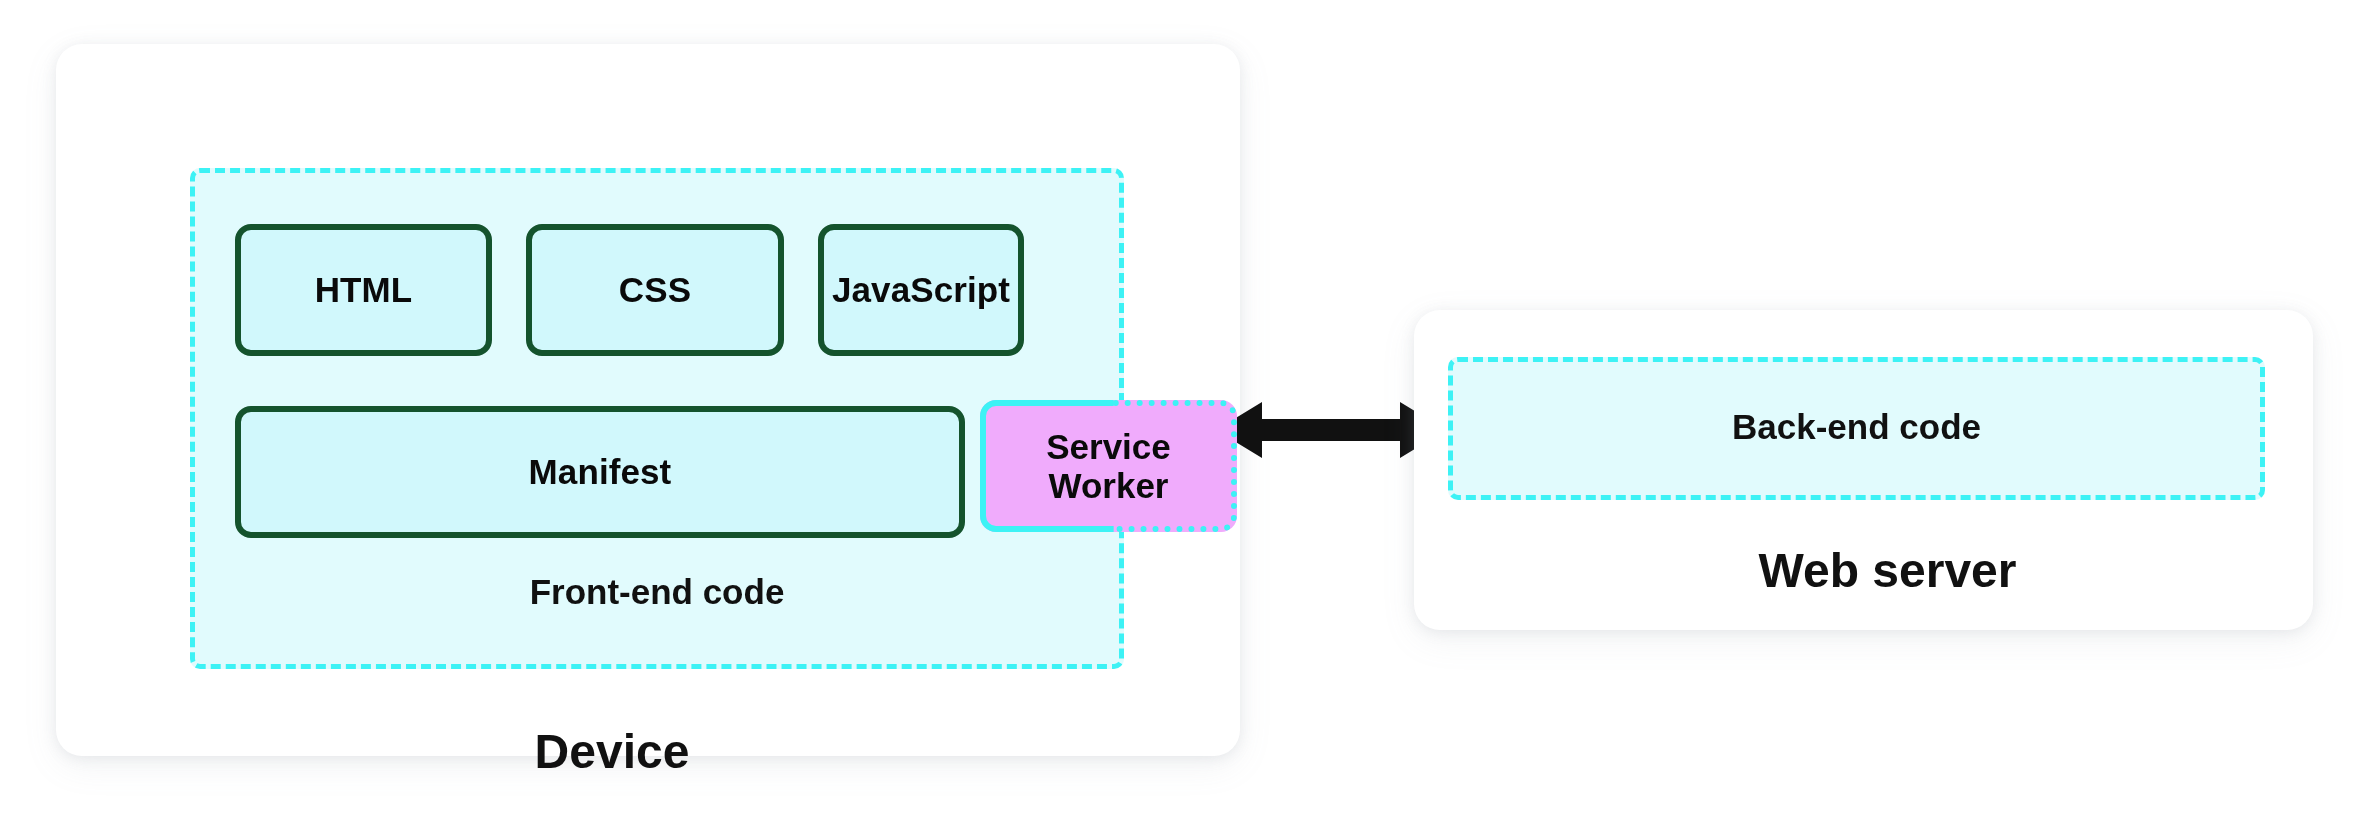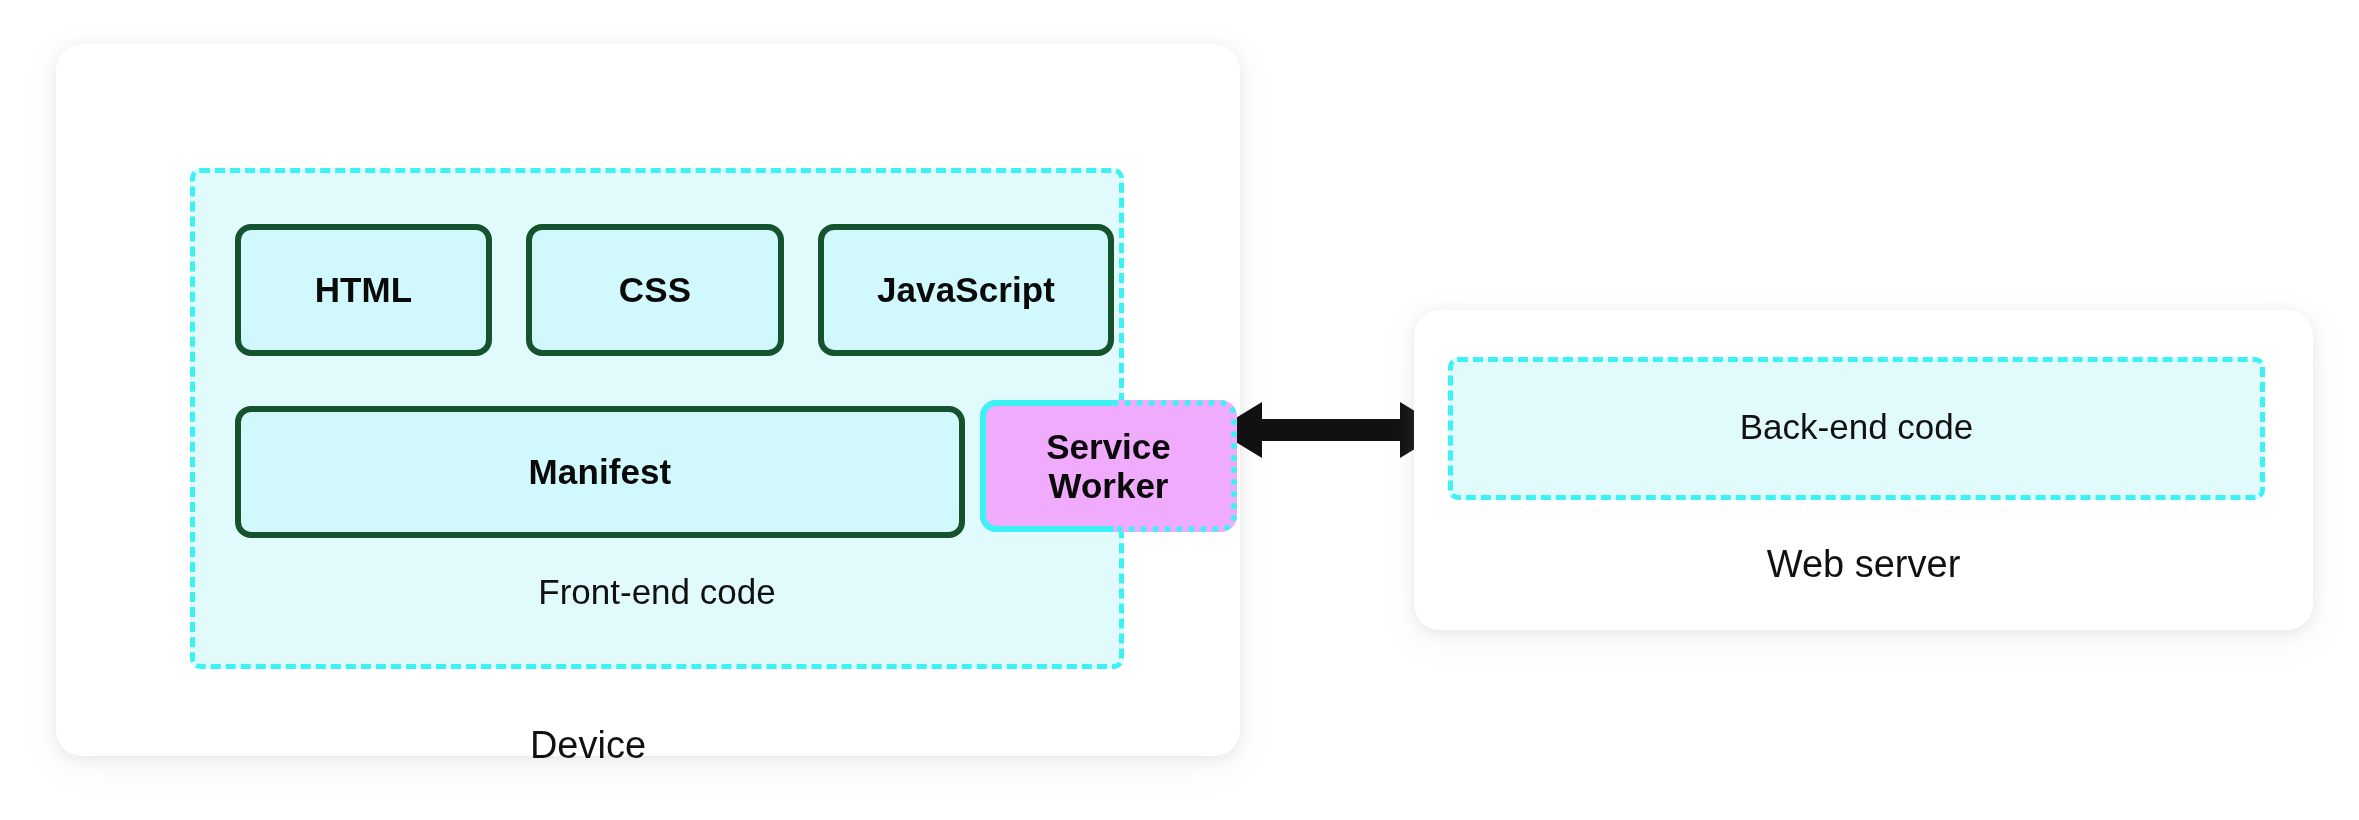--- a/index.html
+++ b/index.html
@@ -74,21 +74,21 @@
     align-items: center;
     justify-content: center;
     text-align: center;
     font-weight: bold;
     color: #0a0a0a;
     font-size: 35px;
     letter-spacing: 0.1px;
   }
   #box-html  { left: 45px;  top: 56px; width: 257px; height: 132px; }
   #box-css   { left: 336px; top: 56px; width: 258px; height: 132px; }
-  #box-js    { left: 628px; top: 56px; width: 296px; height: 132px; }
+  #box-js    { left: 628px; top: 56px; width: 206px; height: 132px; }
   #box-manifest {
     left: 45px; top: 232px; width: 730px; height: 132px; margin-top: 6px;
   }
 
   
   #box-service-worker {
     position: absolute;
     left: 790px;
     top: 232px;
     width: 257px;
@@ -133,25 +133,26 @@
   }
 
   
   .caption {
     position: absolute;
     color: #111111;
     text-align: center;
   }
   .caption.regular {
     font-size: 35px;
-    font-weight: normal;
+    font-weight: bold;
   }
   .caption.bold {
-    font-size: 38px;
-    font-weight: normal;
+    font-size: 48px;
+    font-weight: bold;
+    padding-left: 24px;
   }
   #caption-frontend {
     left: 134px;
     top: 528px;
     width: 934px;
   }
   #caption-device {
     left: 134px;
     top: 660px;
     width: 796px;

